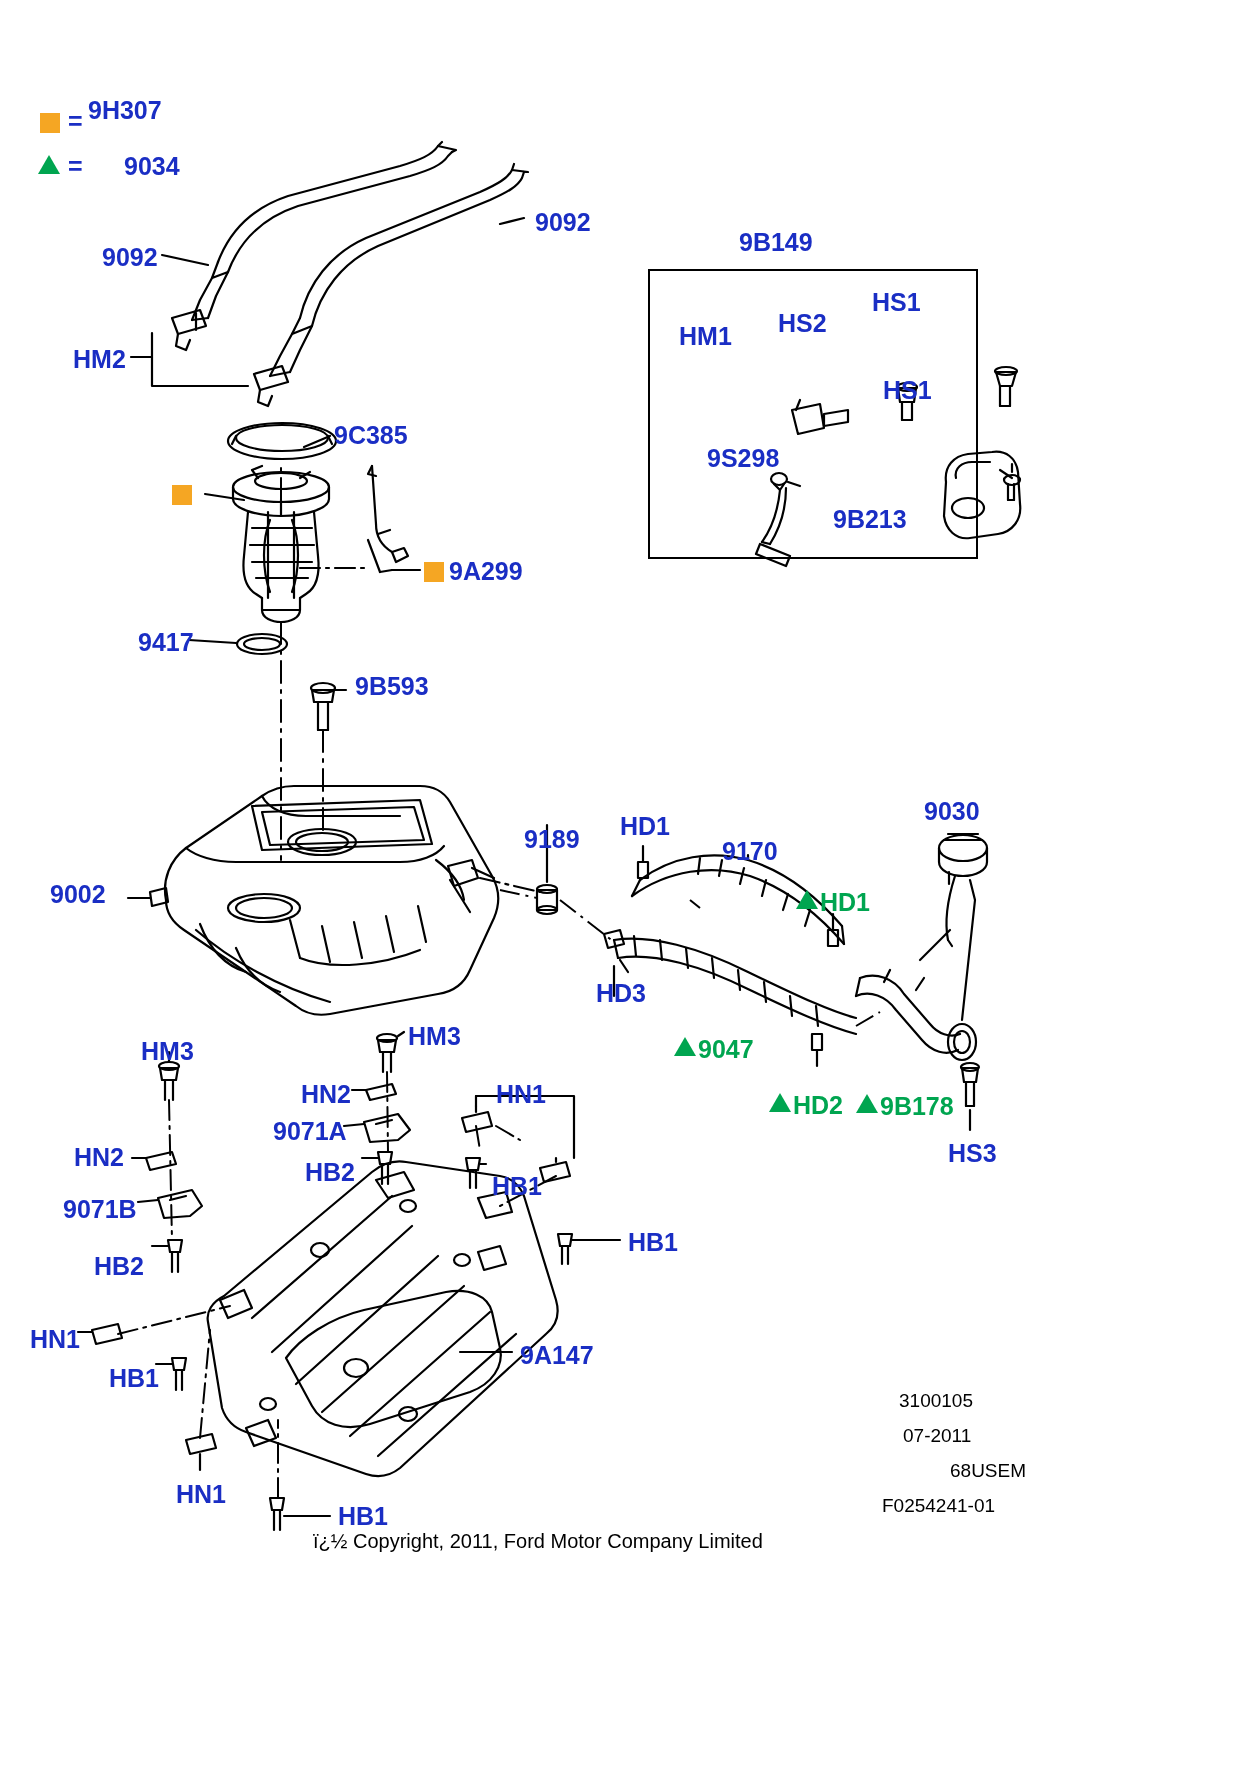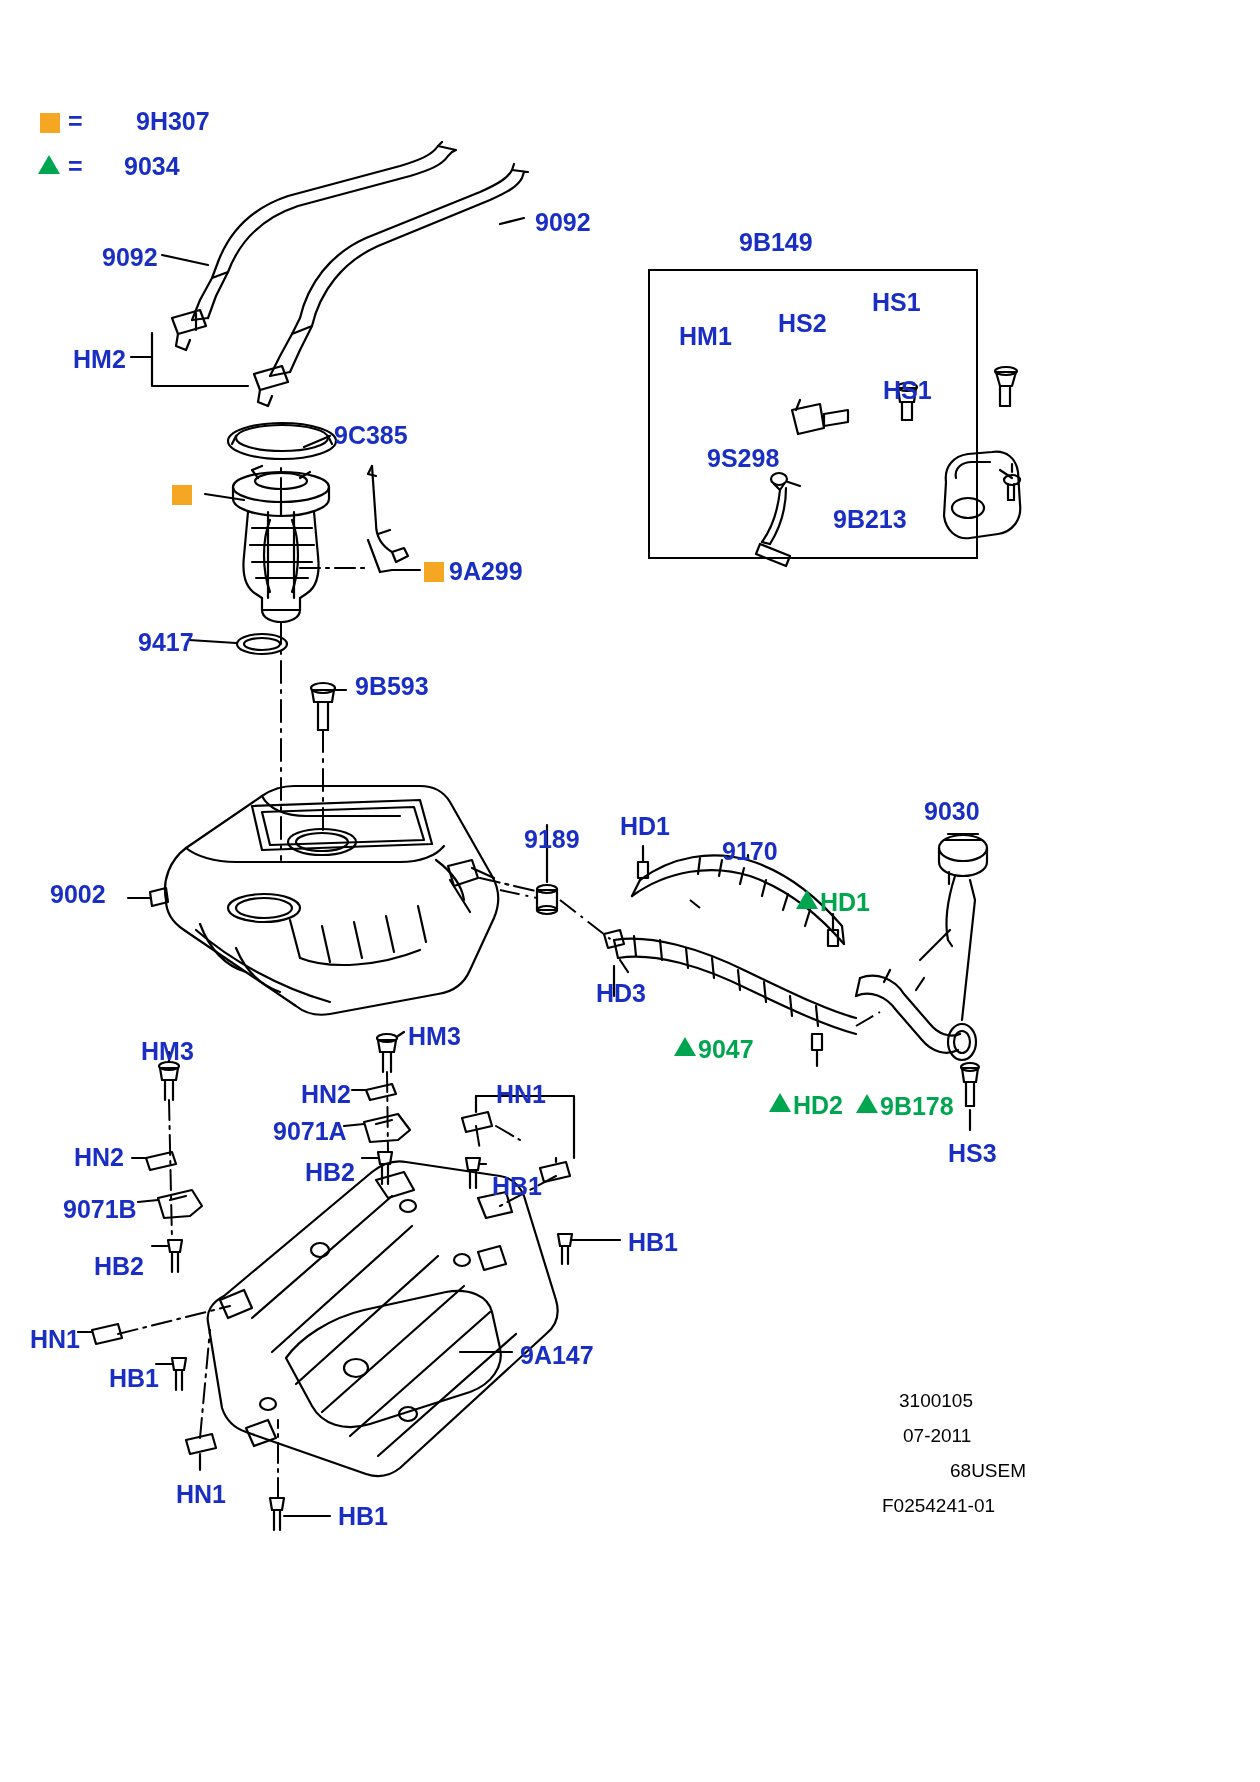--- a/index.html
+++ b/index.html
@@ -413,21 +413,21 @@
       <path d="M856 1026 L 880 1012"></path>
     </g>
 
     <g fill="none" stroke="#000" stroke-width="2">
       <path d="M690 900 L 700 908"></path>
     </g>
   </svg>
 
   <div class="sq-key" style="left:40px; top:113px;"></div>
   <div class="keyline" style="left:68px; top:107px;">=</div>
-  <div class="keyline" style="left:88px; top:107px;margin-left:48px;">9H307</div>
+  <div class="keyline" style="left:88px; top:96px;">9H307</div>
 
   <div class="tri-key" style="left:38px; top:155px;"></div>
   <div class="keyline" style="left:68px; top:152px;">=</div>
   <div class="keyline" style="left:88px; top:152px;margin-left:36px;">9034</div>
 
   <div class="box9b149" style="left:648px; top:269px; width:326px; height:286px;"></div>
   <div class="lbl" style="left:739px; top:228px;">9B149</div>
   <div class="lbl" style="left:679px; top:322px;">HM1</div>
   <div class="lbl" style="left:778px; top:309px;">HS2</div>
   <div class="lbl" style="left:872px; top:288px;">HS1</div>
@@ -471,18 +471,19 @@
   <div class="lbl" style="left:74px; top:1143px;">HN2</div>
   <div class="lbl" style="left:63px; top:1195px;">9071B</div>
   <div class="lbl" style="left:94px; top:1252px;">HB2</div>
   <div class="lbl" style="left:628px; top:1228px;">HB1</div>
   <div class="lbl" style="left:30px; top:1325px;">HN1</div>
   <div class="lbl" style="left:109px; top:1364px;">HB1</div>
   <div class="lbl" style="left:176px; top:1480px;">HN1</div>
   <div class="lbl" style="left:338px; top:1502px;">HB1</div>
   <div class="lbl" style="left:520px; top:1341px;">9A147</div>
 
+  <div class="copyright" style="left:313px; top:1530px;">ï¿½ Copyright, 2011, Ford Motor Company Limited</div>
   <div class="footer" style="left:899px; top:1390px;">3100105</div>
   <div class="footer" style="left:903px; top:1425px;">07-2011</div>
   <div class="footer" style="left:950px; top:1460px;">68USEM</div>
   <div class="footer" style="left:882px; top:1495px;text-align:center;">F0254241-01</div>
 
 </div>
 
 </body></html>

